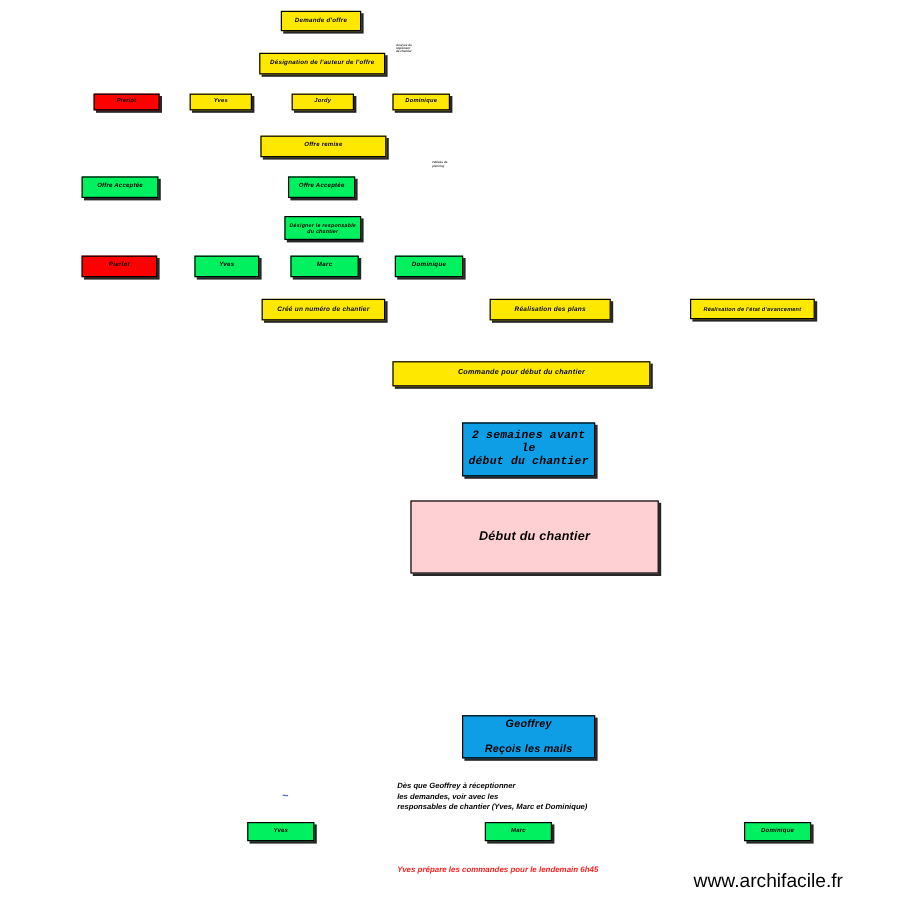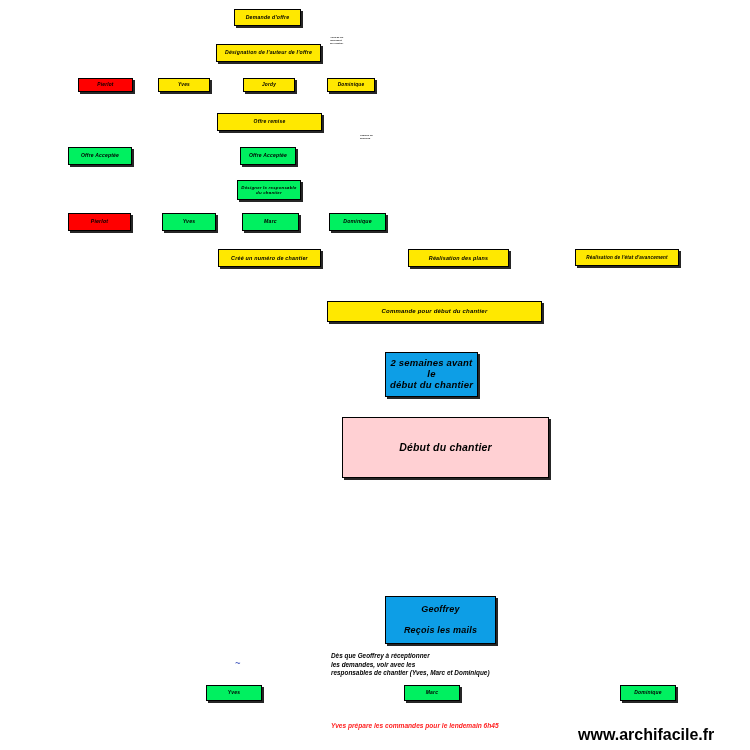--- a/index.html
+++ b/index.html
@@ -40,21 +40,21 @@
     position: absolute;
     font-style: italic;
     font-weight: bold;
     color: #000000;
     white-space: pre-line;
     line-height: 1.35;
   }
   .footer-url {
     position: absolute;
     font-style: normal;
-    font-weight: bold;
+    font-weight: normal;
     color: #000000;
     text-align: center;
   }
   .tiny-note {
     position: absolute;
     font-style: italic;
     font-weight: bold;
     color: #333333;
     line-height: 1.1;
     white-space: pre-line;
@@ -86,24 +86,24 @@
     <div class="node shadow" style="left: 237px; top: 180px; width: 64px; height: 20px; background: rgb(0, 240, 96); font-size: 4.4px;">Désigner le responsable
 du chantier</div>
     <div class="node shadow" style="left: 68px; top: 213px; width: 63px; height: 18px; background: rgb(255, 0, 0); font-size: 5.2px;">Pierlot</div>
     <div class="node shadow" style="left: 162px; top: 213px; width: 54px; height: 18px; background: rgb(0, 240, 96); font-size: 5.2px;">Yves</div>
     <div class="node shadow" style="left: 242px; top: 213px; width: 57px; height: 18px; background: rgb(0, 240, 96); font-size: 5.2px;">Marc</div>
     <div class="node shadow" style="left: 329px; top: 213px; width: 57px; height: 18px; background: rgb(0, 240, 96); font-size: 5.2px;">Dominique</div>
     <div class="node shadow" style="left: 218px; top: 249px; width: 103px; height: 18px; background: rgb(255, 232, 0); font-size: 5.4px;">Créé un numéro de chantier</div>
     <div class="node shadow" style="left: 408px; top: 249px; width: 101px; height: 18px; background: rgb(255, 232, 0); font-size: 5.4px;">Réalisation des plans</div>
     <div class="node shadow" style="left: 575px; top: 249px; width: 104px; height: 17px; background: rgb(255, 232, 0); font-size: 4.6px;">Réalisation de l'état d'avancement</div>
     <div class="node shadow" style="left: 327px; top: 301px; width: 215px; height: 21px; background: rgb(255, 232, 0); font-size: 6px;">Commande pour début du chantier</div>
-    <div class="node shadow" style="left: 385px; top: 352px; width: 93px; height: 45px; background: rgb(13, 158, 230); font-size: 9.5px;">2 semaines avant le
+    <div class="node shadow" style="left: 385px; top: 352px; width: 111px; height: 45px; background: rgb(13, 158, 230); font-size: 9.5px; font-family: Liberation Mono, monospace;">2 semaines avant le
 début du chantier</div>
     <div class="node shadow" style="left: 342px; top: 417px; width: 207px; height: 61px; background: rgb(255, 208, 211); font-size: 10.5px;">Début du chantier</div>
-    <div class="node shadow" style="left: 385px; top: 596px; width: 111px; height: 48px; background: rgb(13, 158, 230); font-size: 9px;">Geoffrey
+    <div class="node shadow" style="left: 385px; top: 596px; width: 111px; height: 36px; background: rgb(13, 158, 230); font-size: 9px;">Geoffrey
 
 Reçois les mails</div>
     <div class="node shadow" style="left: 206px; top: 685px; width: 56px; height: 16px; background: rgb(0, 240, 96); font-size: 5px;">Yves</div>
     <div class="node shadow" style="left: 404px; top: 685px; width: 56px; height: 16px; background: rgb(0, 240, 96); font-size: 5px;">Marc</div>
     <div class="node shadow" style="left: 620px; top: 685px; width: 56px; height: 16px; background: rgb(0, 240, 96); font-size: 5px;">Dominique</div>
     <div class="freetext" style="left: 331px; top: 652px; font-size: 6.4px; color: rgb(0, 0, 0);">Dès que Geoffrey à réceptionner
 les demandes, voir avec les
 responsables de chantier (Yves, Marc et Dominique)</div>
     <div class="freetext" style="left: 331px; top: 722px; font-size: 6.6px; color: rgb(255, 34, 34);">Yves prépare les commandes pour le lendemain 6h45</div>
     <div class="tiny-note" style="left: 330px; top: 37px; font-size: 2.6px;">Analyse du

